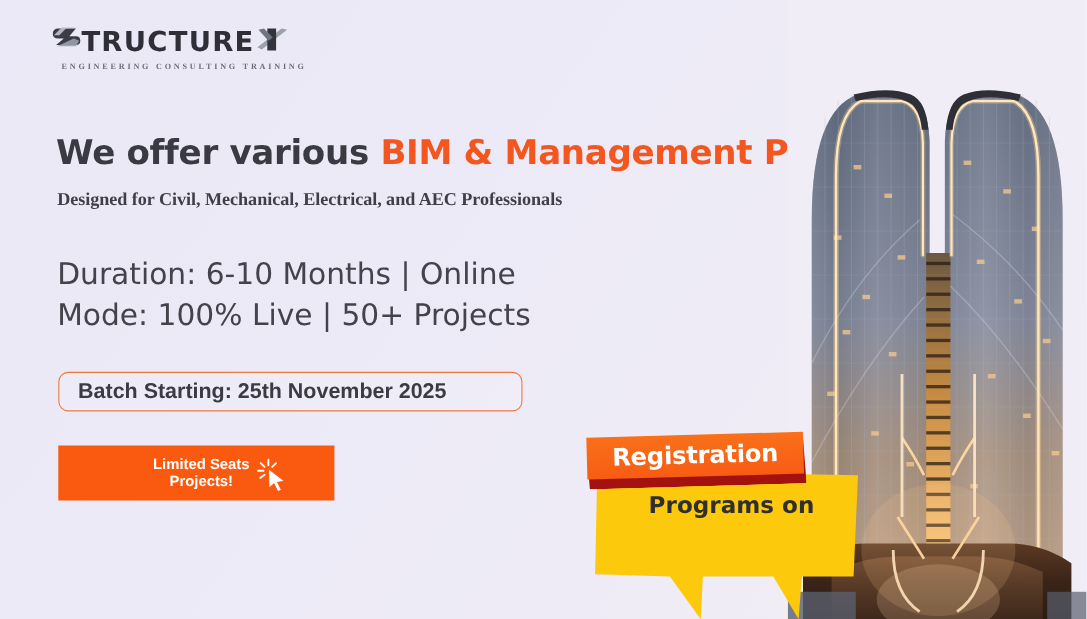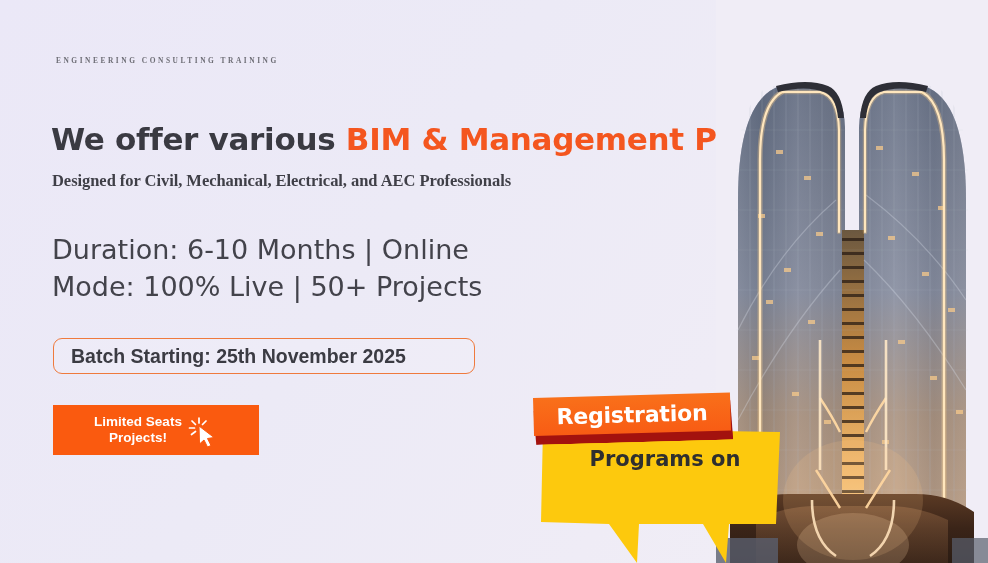--- a/index.html
+++ b/index.html
@@ -61,20 +61,21 @@
     margin-left:17px;font-size:19.5px;font-weight:700;color:#3b3b43;
     white-space:nowrap;font-family:Liberation Sans, sans-serif;
   }
 
   
   .seats-btn{
     position:absolute;left:53px;top:405px;
     width:206px;height:50px;background:#fa5a0f;
     display:flex;align-items:center;justify-content:center;
     gap:6px;
+    padding-left:45px;
   }
   .seats-label{
     color:#ffffff;font-size:13.5px;font-weight:700;line-height:16px;
     text-align:center;white-space:nowrap;
     font-family:"Liberation Sans", sans-serif;
   }
   .cursor-icon{width:30px;height:32px;flex:none;margin-top:4px;}
 
   
   .building-wrap{
@@ -116,20 +117,38 @@
     font-size:17.5px;font-weight:700;color:#2f2f2f;line-height:22px;
     white-space:nowrap;font-family:"DejaVu Sans", sans-serif;
   }
 </style>
 </head>
 <body>
 
 <div class="banner">
 
   <div class="logo-block">
+    <div class="logo-wordmark">
+      <svg class="logo-svg" width="215" height="31" viewBox="0 0 215 31">
+
+        <g>
+          <path d="M22 4 L6 4 Q1 4 1 9 Q1 13 6 13 L11 13 L4 19 L22 19 Q26 19 26 15 Q26 11 22 11 L16 11 Z" fill="#3c3c44"></path>
+          <path d="M24 3 L9 3 L2 10 L7 10 L13 4 Z" fill="#b9bcc9" opacity="0.95"></path>
+          <path d="M20 13 L5 20 L22 20 L25 15 Z" fill="#9aa0b2" opacity="0.9"></path>
+        </g>
+
+        <text x="27" y="24" font-family="DejaVu Sans, sans-serif" font-size="25" font-weight="700" letter-spacing="1.1" fill="#2f2f38">TRUCTURE</text>
+
+        <g>
+          <path d="M191 23 L214 5 L209 4 L187 21 Z" fill="#9aa0ac"></path>
+          <path d="M196 4 L204 4 L204 24 L196 24 Z" fill="#33333b"></path>
+          <path d="M188 5 L193 4 L201 12 L197 15 Z" fill="#6f7582"></path>
+        </g>
+      </svg>
+    </div>
     <div class="logo-tagline">ENGINEERING CONSULTING  TRAINING</div>
   </div>
 
   <div class="headline">
     <span>We offer various </span><span class="accent">BIM &amp; Management Programs.</span>
   </div>
 
   <div class="subhead">Designed for Civil, Mechanical, Electrical, and AEC Professionals</div>
 
   <div class="detail-list">

